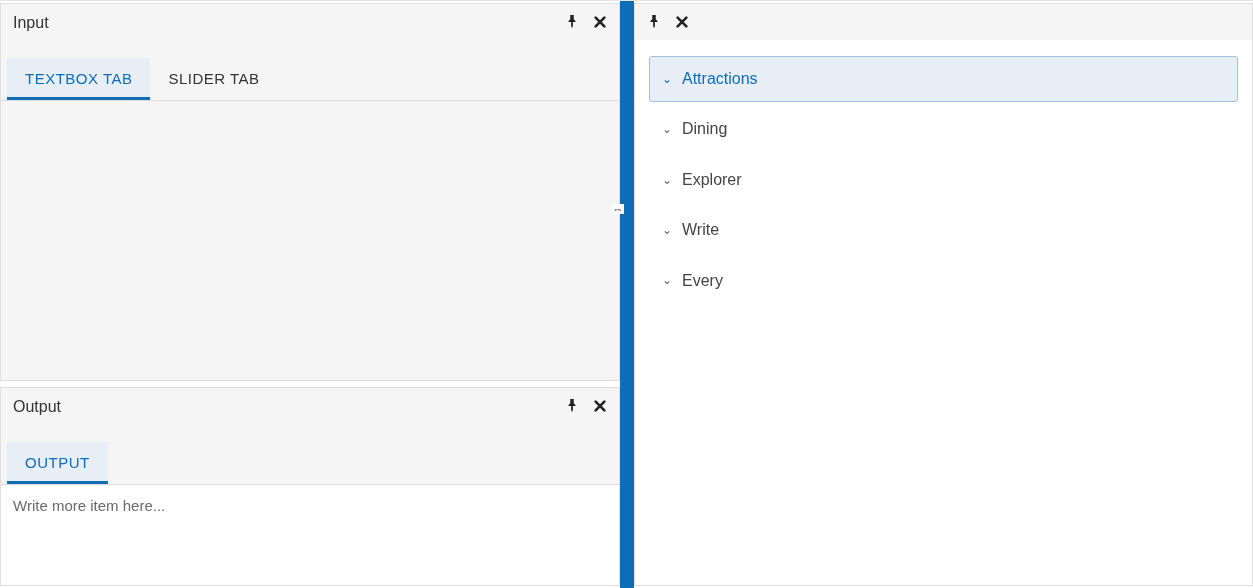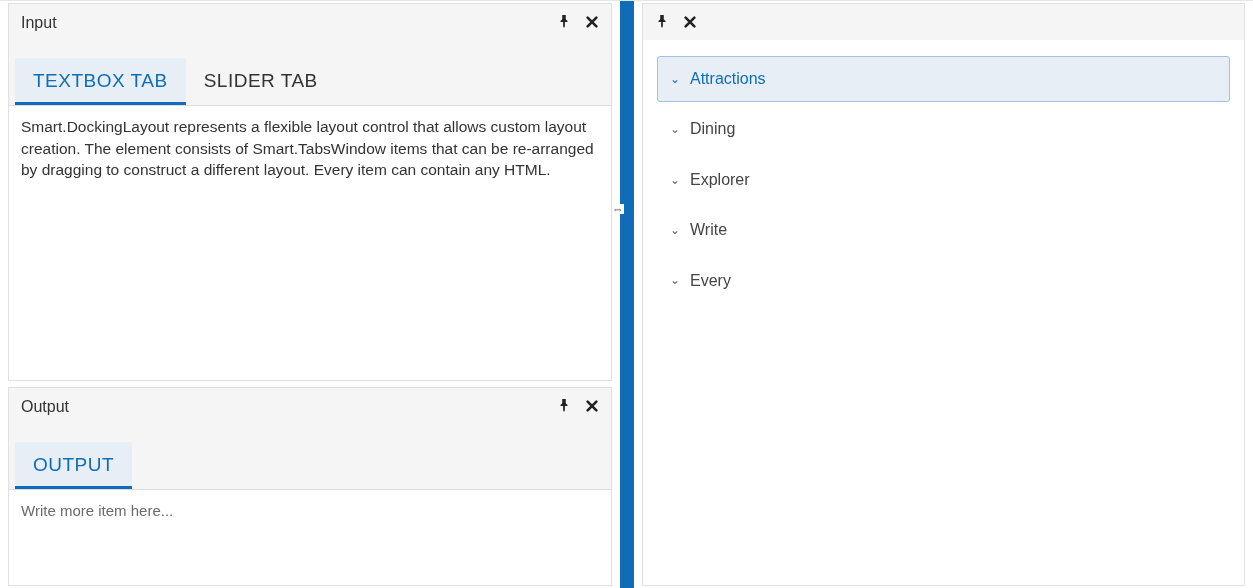--- a/index.html
+++ b/index.html
@@ -9,37 +9,37 @@
   .splitter { width: 14px; background: #0f6db8; position: relative; cursor: ew-resize; }
   .splitter::before {
     content: ""; position: absolute; top: 202px; left: -6px; width: 26px; height: 14px;
     background: transparent;
   }
   .resize-arrows {
     position: absolute; top: 203px; left: -8px; font-size: 12px; color: #555; background: #fff; line-height: 10px;
   }
   .right-col { flex: 1; display: flex; flex-direction: column; }
   .panel {
-    background: #f5f5f5; border: 1px solid #e0e0e0; margin: 2px 8px; position: relative;
+    background: #f5f5f5; border: 1px solid #e0e0e0; margin: 2px 0; position: relative;
     display: flex; flex-direction: column;
   }
   .panel-input { flex: 0 0 378px; }
   .panel-output { flex: 1; margin-top: 4px; }
   .panel-explorer { flex: 1; }
   .panel-header {
     display: flex; align-items: center; padding: 10px 12px 8px 12px; font-size: 16px; color: #333;
   }
   .panel-header .title { flex: 1; }
   .panel-header .controls { display: flex; gap: 14px; }
   .icon-btn { cursor: pointer; font-weight: bold; color: #222; font-size: 16px; line-height: 1; user-select: none; }
   .icon-btn.close { font-size: 18px; }
   .tabstrip { display: flex; padding: 0 6px; border-bottom: 1px solid #ddd; margin-top: 20px; }
   .panel-output .tabstrip, .panel-input .tabstrip { margin-top: 18px; }
   .tab {
-    padding: 12px 18px 10px 18px; font-size: 19px; letter-spacing: 0.5px; color: #333; cursor: pointer;
+    padding: 12px 18px 10px 18px; font-size: 15px; letter-spacing: 0.5px; color: #333; cursor: pointer;
     border-bottom: 3px solid transparent; background: transparent;
   }
   .tab.active {
     color: #0f6db8; background: #e7eef6; border-bottom: 3px solid #0f6db8; font-weight: 500;
   }
   .panel-body {
     background: #fff; flex: 1; padding: 10px 12px; font-size: 15.5px; line-height: 1.4; color: #333; overflow: auto;
   }
   .panel-body.muted { color: #6b6b6b; font-size: 15px; }
   .tree { padding: 8px 6px; }
@@ -75,21 +75,20 @@
             <svg class="close-svg" viewBox="0 0 16 16">
                 <path d="M3 3l10 10M13 3L3 13" stroke="#222" stroke-width="3" stroke-linecap="round"></path>
               </svg>
           </span>
         </span>
       </div>
       <div class="tabstrip">
         <div class="tab active">TEXTBOX TAB</div>
         <div class="tab">SLIDER TAB</div>
       </div>
-      <div class="panel-body">Smart.DockingLayout represents a flexible layout control that allows custom layout creation. The element consists of Smart.TabsWindow items that can be re-arranged by dragging to construct a different layout. Every item can contain any HTML.</div>
     </div>
 
     <div class="panel panel-output">
       <div class="panel-header">
         <span class="title">Output</span>
         <span class="controls">
           <span class="icon-btn">
             <svg class="pin-svg" viewBox="0 0 16 16">
                 <path d="M6 1h4v5l2 2v1H9v5l-1 2-1-2V9H4V8l2-2V1z" fill="#222"></path>
               </svg>

